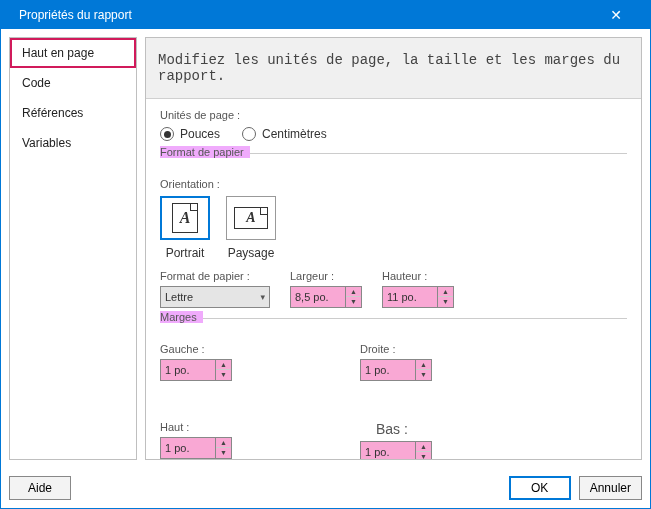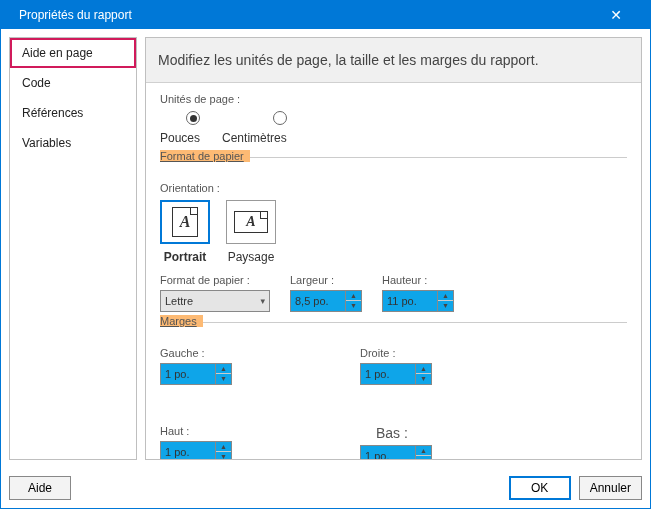--- a/index.html
+++ b/index.html
@@ -6,45 +6,45 @@
 body { background: #fff; }
 .dialog { width: 651px; height: 509px; border: 1px solid #0078d7; display: flex; flex-direction: column; }
 .titlebar { background: #0078d7; color: #fff; height: 28px; display: flex; align-items: center; padding: 0 18px; font-size: 12px; }
 .titlebar .title { flex: 1; }
 .titlebar .close { width: 32px; height: 28px; display: flex; align-items: center; justify-content: center; cursor: pointer; font-size: 14px; }
 .body { flex: 1; display: flex; padding: 8px; gap: 8px; background: #fff; overflow: hidden; }
 .sidebar { width: 128px; border: 1px solid #bfbfbf; background: #fff; }
 .sidebar-item { padding: 6px 10px; font-size: 12px; color: #222; cursor: pointer; border: 2px solid transparent; }
 .sidebar-item.selected { border: 2px solid #d11a5b; background: #fff; }
 .main { flex: 1; border: 1px solid #bfbfbf; display: flex; flex-direction: column; overflow: hidden; }
-.main-header { background: #f0f0f0; border-bottom: 1px solid #d0d0d0; padding: 14px 12px; font-size: 14px; color: #444; }
+.main-header { background: #f0f0f0; border-bottom: 1px solid #d0d0d0; padding: 14px 12px; font-size: 14px; color: #444; font-family: Liberation Mono, monospace; }
 .main-content { padding: 10px 14px; font-size: 11px; color: #333; overflow: auto; }
 .section-label { font-size: 11px; color: #555; margin-bottom: 6px; }
 .radio-row { display: flex; gap: 22px; margin-bottom: 12px; }
-.radio-opt { display: flex; align-items: flex-end; gap: 6px; font-size: 12px; cursor: pointer; flex-direction: column; }
+.radio-opt { display: flex; align-items: flex-end; gap: 6px; font-size: 12px; cursor: pointer; }
 .radio-outer { width: 14px; height: 14px; border: 1px solid #666; border-radius: 50%; display: flex; align-items: center; justify-content: center; }
 .radio-outer.checked::after { content: ""; width: 7px; height: 7px; background: #333; border-radius: 50%; display: block; }
 .group { border-top: 1px solid #ccc; padding-top: 4px; margin-bottom: 10px; }
-.group-title { font-size: 11px; color: #555; margin-bottom: 8px; position: relative; top: -12px; background: #fdba74; display: inline-block; padding-right: 6px; text-decoration: underline; }
+.group-title { font-size: 11px; color: #555; margin-bottom: 8px; position: relative; top: -12px; background: #f0abfc; display: inline-block; padding-right: 6px; }
 .orient-row { display: flex; gap: 16px; margin-bottom: 10px; }
 .orient-opt { display: flex; flex-direction: column; align-items: center; gap: 6px; cursor: pointer; }
 .orient-box { width: 50px; height: 44px; border: 1px solid #999; display: flex; align-items: center; justify-content: center; background: #fff; }
 .orient-box.sel { border: 2px solid #0078d7; }
 .orient-glyph-portrait { width: 26px; height: 30px; border: 1px solid #333; display:flex; align-items:center; justify-content:center; font-family: Georgia, serif; font-style: italic; font-weight: bold; font-size: 16px; position: relative; }
 .orient-glyph-portrait::after { content:""; position:absolute; top:0; right:0; width:6px; height:6px; background:#fff; border-left:1px solid #333; border-bottom:1px solid #333; }
 .orient-glyph-landscape { width: 34px; height: 22px; border: 1px solid #333; display:flex; align-items:center; justify-content:center; font-family: Georgia, serif; font-style: italic; font-weight: bold; font-size: 14px; position: relative; }
 .orient-glyph-landscape::after { content:""; position:absolute; top:0; right:0; width:6px; height:6px; background:#fff; border-left:1px solid #333; border-bottom:1px solid #333; }
 .orient-label { font-size: 12px; }
-.orient-label.sel { font-weight: bold; text-align: right; }
+.orient-label.sel { font-weight: normal; text-align: right; }
 .field-row { display: flex; gap: 20px; margin-bottom: 8px; }
 .field { display: flex; flex-direction: column; gap: 4px; }
 .field-label { font-size: 11px; color: #555; }
 .combo { width: 110px; height: 22px; border: 1px solid #888; display: flex; align-items: center; justify-content: space-between; padding: 0 4px; font-size: 11px; background: #e5e5e5; cursor: pointer; }
 .combo .chev { font-size: 9px; color: #555; }
-.spinner { width: 72px; height: 22px; border: 1px solid #888; display: flex; align-items: center; font-size: 11px; background: #0ea5e9; position: relative; }
+.spinner { width: 72px; height: 22px; border: 1px solid #888; display: flex; align-items: center; font-size: 11px; background: #f9a8d4; position: relative; }
 .spinner .val { flex: 1; padding: 0 4px; }
 .spinner .spin { width: 16px; display: flex; flex-direction: column; border-left: 1px solid #888; }
 .spinner .spin div { height: 10px; font-size: 7px; line-height: 10px; text-align: center; color: #444; cursor: pointer; border-bottom: 1px solid #ccc; }
 .spinner .spin div:last-child { border-bottom: none; }
 .margins-grid { display: grid; grid-template-columns: 160px 160px; row-gap: 8px; column-gap: 10px; gap: 40px; }
 .footer { display: flex; padding: 8px; gap: 8px; background: #fff; align-items: center; }
 .footer .spacer { flex: 1; }
 .btn { min-width: 62px; height: 24px; border: 1px solid #888; background: #f3f3f3; font-size: 12px; display: flex; align-items: center; justify-content: center; cursor: pointer; padding: 0 10px; }
 .btn.primary { border: 2px solid #0078d7; background: #fff; font-weight: 500; }
 .m-field-label-big { font-size: 14px; color: #555; margin-left: 16px; }
@@ -58,21 +58,21 @@
     <span class="title">Propriétés du rapport</span>
     <div class="close">
       <span>✕</span>
     </div>
   </div>
 
   <div class="body">
 
     <div class="sidebar">
       <div class="sidebar-item selected">
-        <span>Aide en page</span>
+        <span>Haut en page</span>
       </div>
       <div class="sidebar-item">
         <span>Code</span>
       </div>
       <div class="sidebar-item">
         <span>Références</span>
       </div>
       <div class="sidebar-item">
         <span>Variables</span>
       </div>

